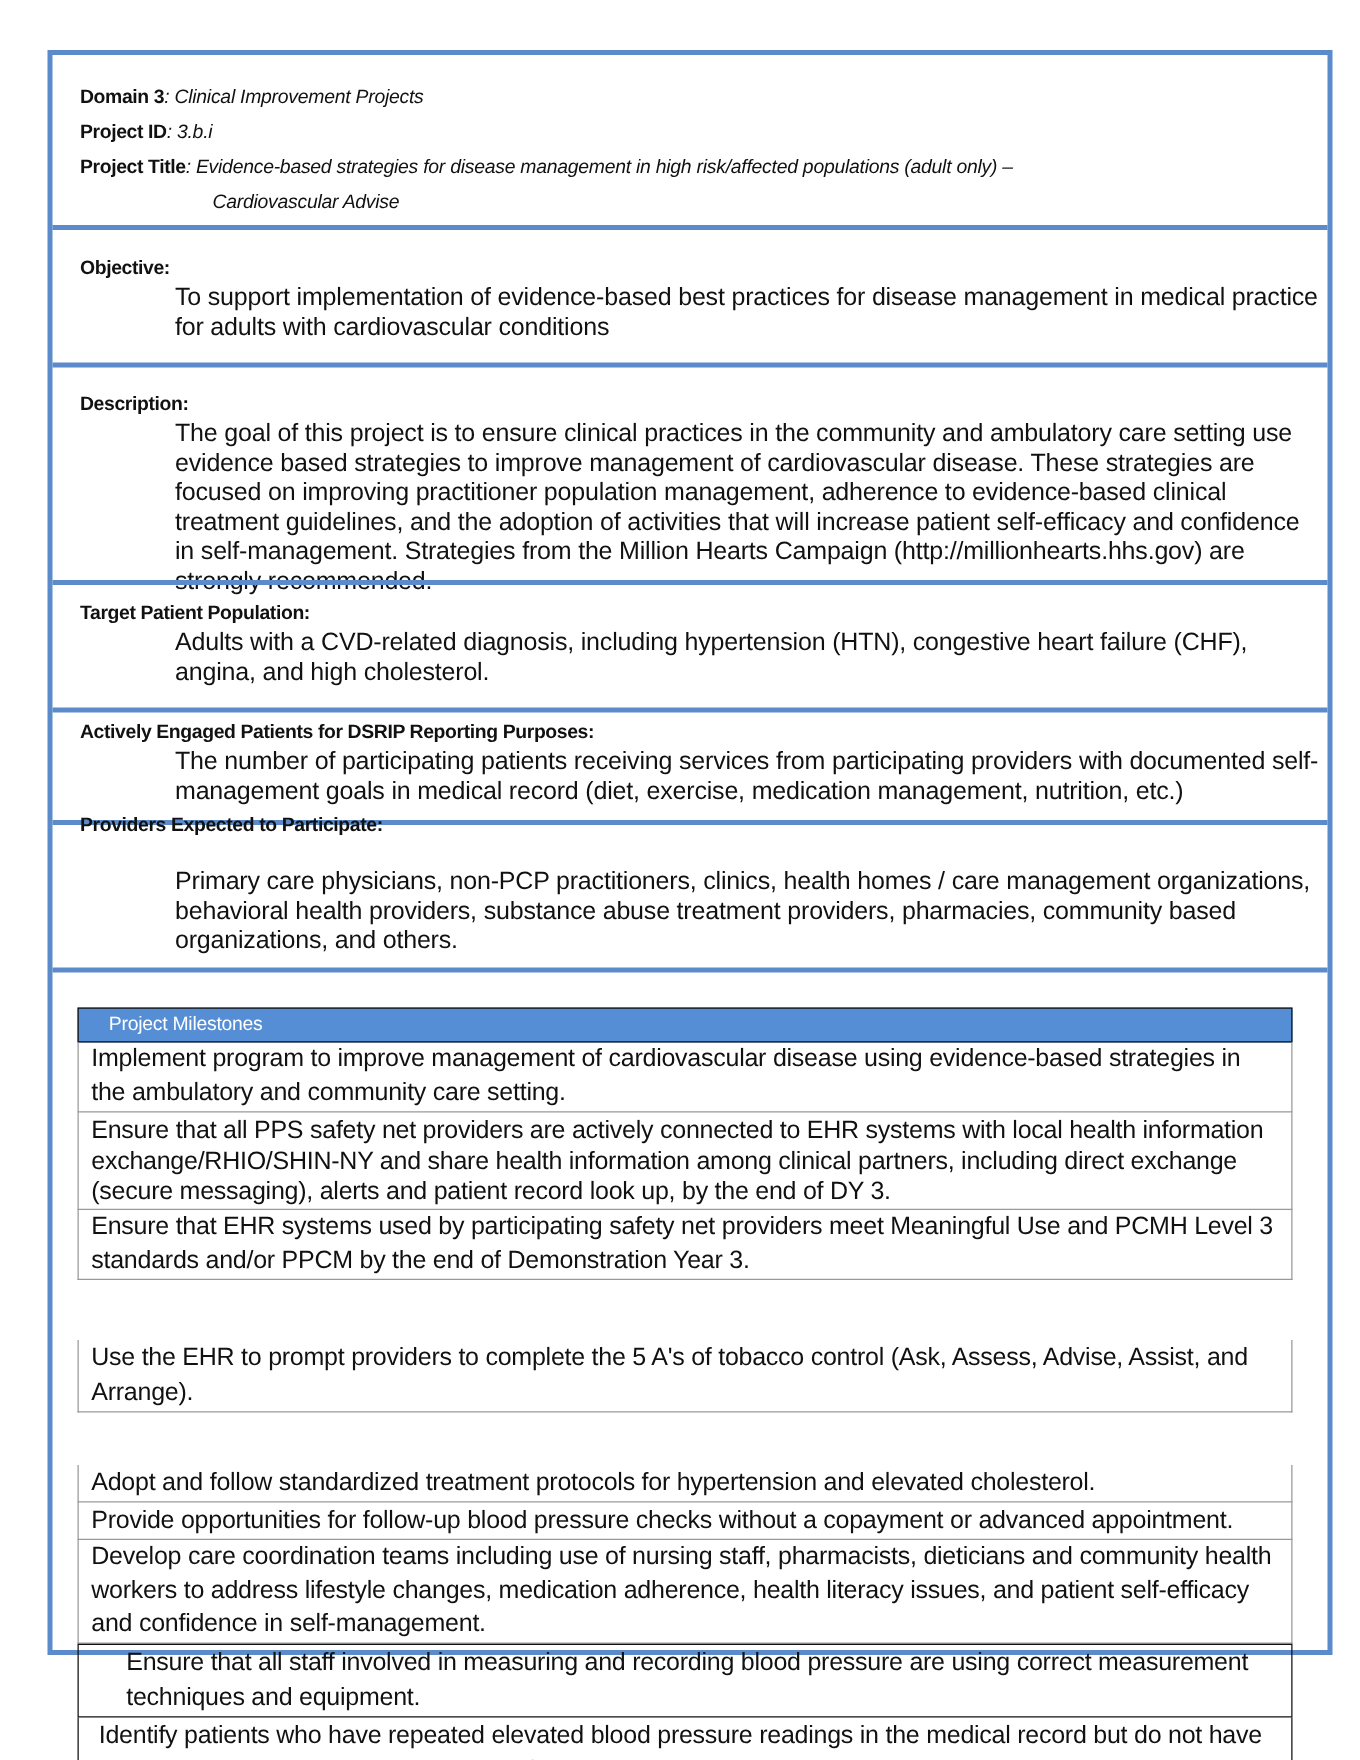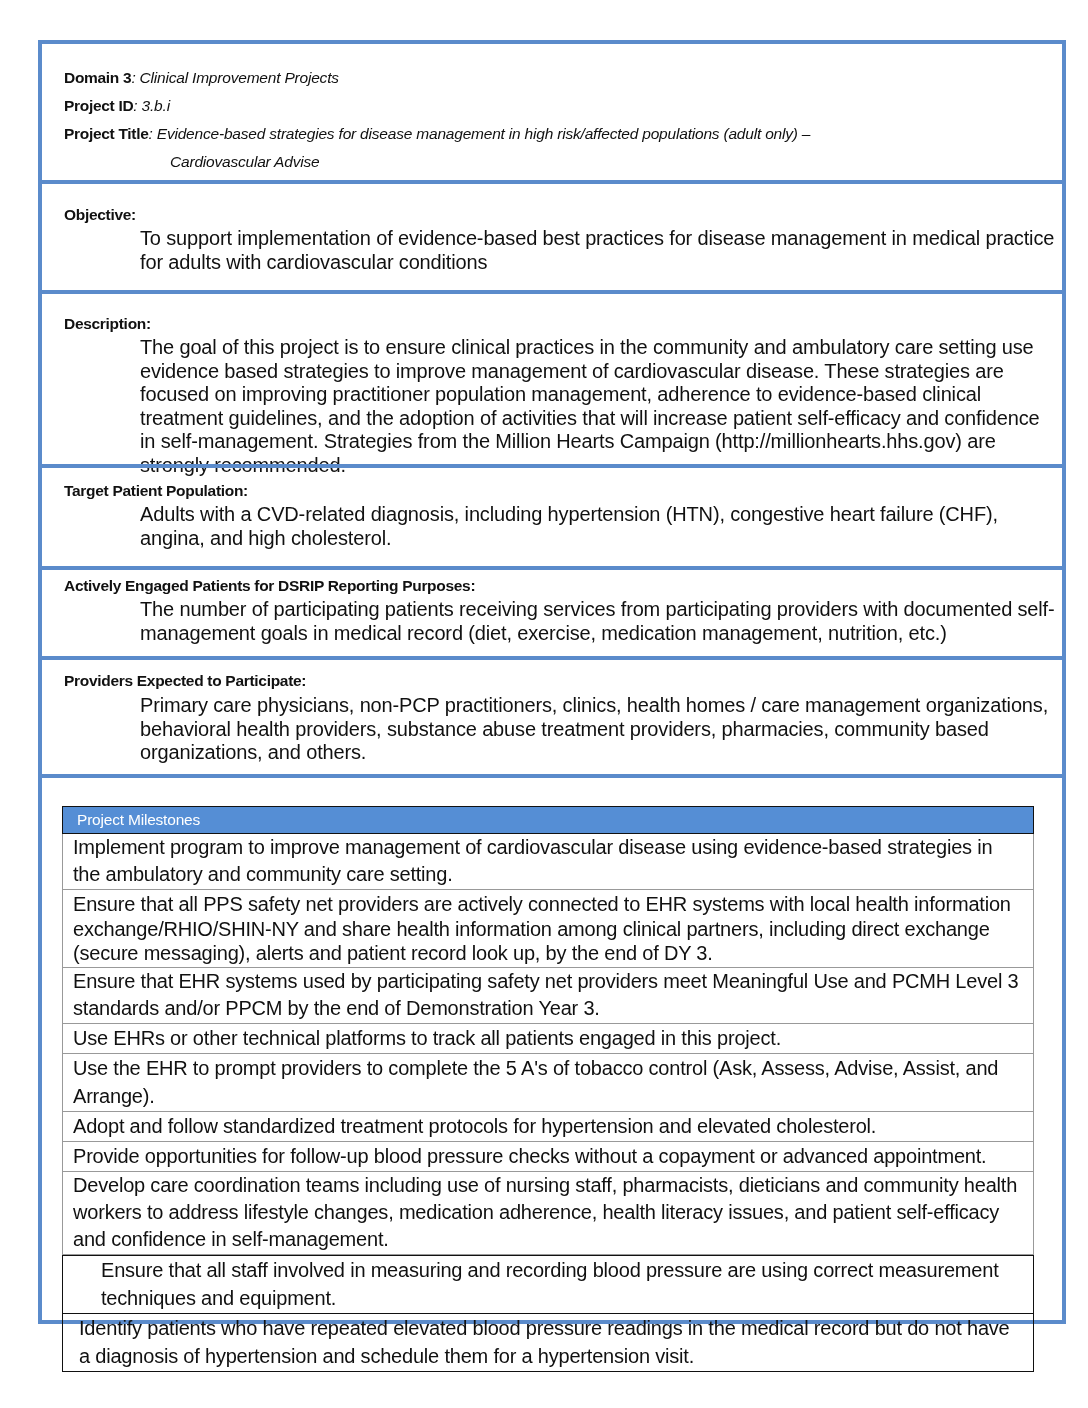--- a/index.html
+++ b/index.html
@@ -13,21 +13,21 @@
   .italic { font-style: italic; font-size: 15.5px; letter-spacing: -0.2px; }
   .hdr-line { position: absolute; left: 22px; line-height: 28px; white-space: nowrap; }
   .sec-title { position: absolute; left: 22px; font-weight: bold; font-size: 15.5px; letter-spacing: -0.3px; line-height: 22px; }
   .sec-body { position: absolute; left: 86px; right: 4px; font-size: 20px; line-height: 23.5px; letter-spacing: -0.15px; margin-left: 12px; }
   .table {
     position: absolute; left: 20px; top: 762px; width: 972px; box-sizing: border-box;
     border-collapse: collapse;
   }
   .table .th {
     background: #558ed5; color: #ffffff; font-size: 15.5px; line-height: 24px;
-    padding: 1px 14px; border: 1.5px solid #111; letter-spacing: -0.2px;
+    padding: 1px 24px; border: 1.5px solid #111; letter-spacing: -0.2px;
   }
   .table .td {
     font-size: 20px; line-height: 27px; padding: 0 10px 1px 10px; letter-spacing: -0.2px;
     border-left: 1.5px solid #999; border-right: 1.5px solid #999; border-bottom: 1.5px solid #999;
   }
   .table .td.dark { border-left: 1.5px solid #111; border-right: 1.5px solid #111; border-bottom: 1.5px solid #111; }
   .table .td.dark-top { border-top: 1.5px solid #111; }
 </style>
 </head>
 <body>
@@ -62,32 +62,31 @@
   <div class="sec-title" style="top:436px;">Target Patient Population:</div>
   <div class="sec-body" style="top:459px;">Adults with a CVD-related diagnosis, including hypertension (HTN), congestive heart failure (CHF), angina, and high cholesterol.</div>
 
   <div class="divider" style="top:522px;"></div>
 
   <div class="sec-title" style="top:531px;">Actively Engaged Patients for DSRIP Reporting Purposes:</div>
   <div class="sec-body" style="top:554px;">The number of participating patients receiving services from participating providers with documented self-management goals in medical record (diet, exercise, medication management, nutrition, etc.)</div>
 
   <div class="divider" style="top:612px;"></div>
 
-  <div class="sec-title" style="top:626px;">Providers Expected to Participate:</div>
+  <div class="sec-title" style="top:606px;">Providers Expected to Participate:</div>
   <div class="sec-body" style="top:650px;">Primary care physicians, non-PCP practitioners, clinics, health homes / care management organizations, behavioral health providers, substance abuse treatment providers, pharmacies, community based organizations, and others.</div>
 
   <div class="divider" style="top:730px;"></div>
 
   <div class="table">
     <div class="th">Project Milestones</div>
     <div class="td">Implement program to improve management of cardiovascular disease using evidence-based strategies in the ambulatory and community care setting.</div>
     <div class="td" style="line-height:24.5px; padding-top:2px;">Ensure that all PPS safety net providers are actively connected to EHR systems with local health information exchange/RHIO/SHIN-NY and share health information among clinical partners, including direct exchange (secure messaging), alerts and patient record look up, by the end of DY 3.</div>
     <div class="td">Ensure that EHR systems used by participating safety net providers meet Meaningful Use and PCMH Level 3 standards and/or PPCM by the end of Demonstration Year 3.</div>
-    <div class="td" style="line-height:28px;">Use EHRs or other technical platforms to track all patients engaged in this project.</div>
-    <div class="td" style="line-height:28px;">Use the EHR to prompt providers to complete the 5 A's of tobacco control (Ask, Assess, Advise, Assist, and Arrange).</div>
-    <div class="td" style="line-height:28px;">Adopt and follow standardized treatment protocols for hypertension and elevated cholesterol.</div>
+    <div class="td" style="line-height:28px;margin-top:48px;">Use the EHR to prompt providers to complete the 5 A's of tobacco control (Ask, Assess, Advise, Assist, and Arrange).</div>
+    <div class="td" style="line-height:28px;margin-top:42px;">Adopt and follow standardized treatment protocols for hypertension and elevated cholesterol.</div>
     <div class="td" style="line-height:28px;">Provide opportunities for follow-up blood pressure checks without a copayment or advanced appointment.</div>
     <div class="td">Develop care coordination teams including use of nursing staff, pharmacists, dieticians and community health workers to address lifestyle changes, medication adherence, health literacy issues, and patient self-efficacy and confidence in self-management.</div>
     <div class="td dark dark-top" style="line-height:28px;padding-left:38px;">Ensure that all staff involved in measuring and recording blood pressure are using correct measurement techniques and equipment.</div>
     <div class="td dark" style="line-height:28px;padding-left:16px;">Identify patients who have repeated elevated blood pressure readings in the medical record but do not have a diagnosis of hypertension and schedule them for a hypertension visit.</div>
   </div>
 
 </div>
 
 </body></html>

